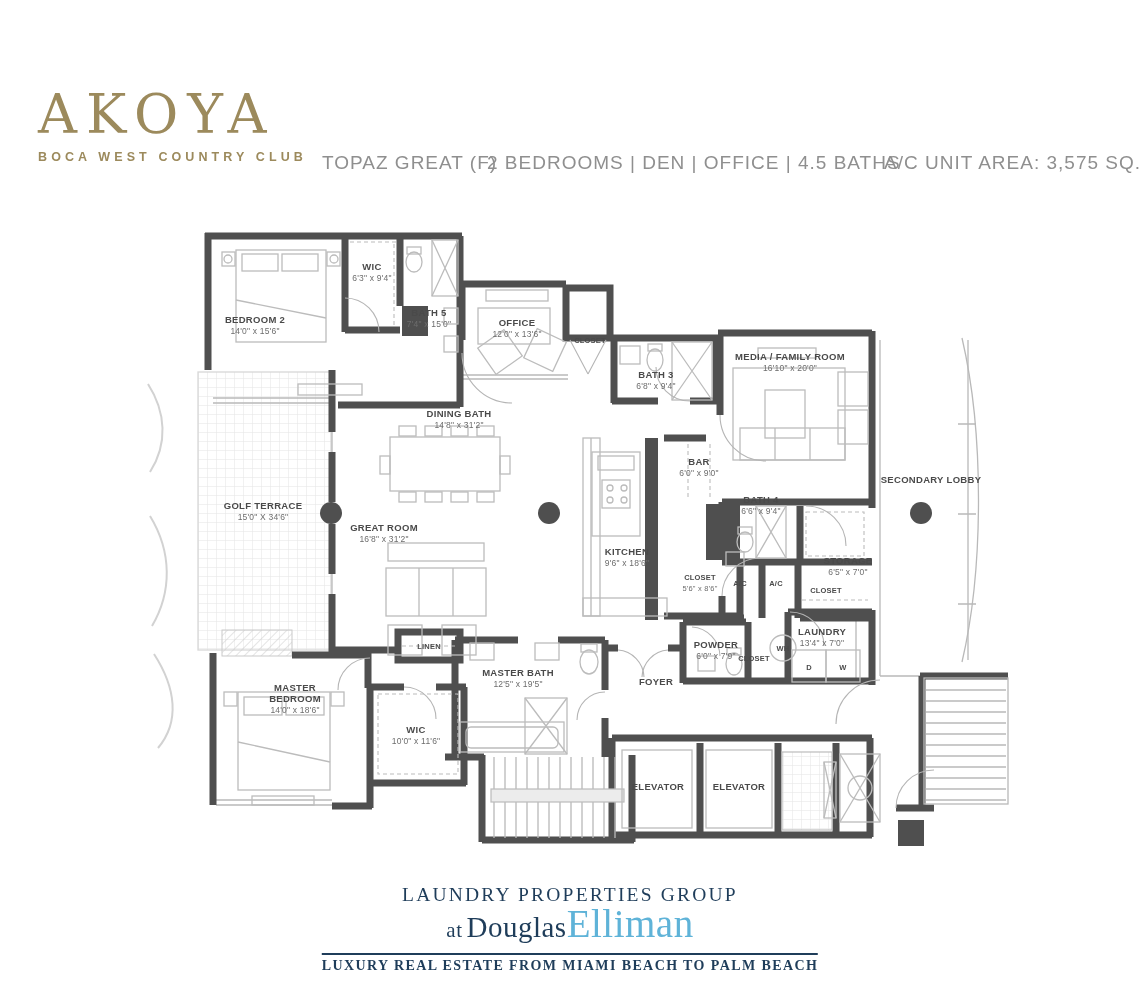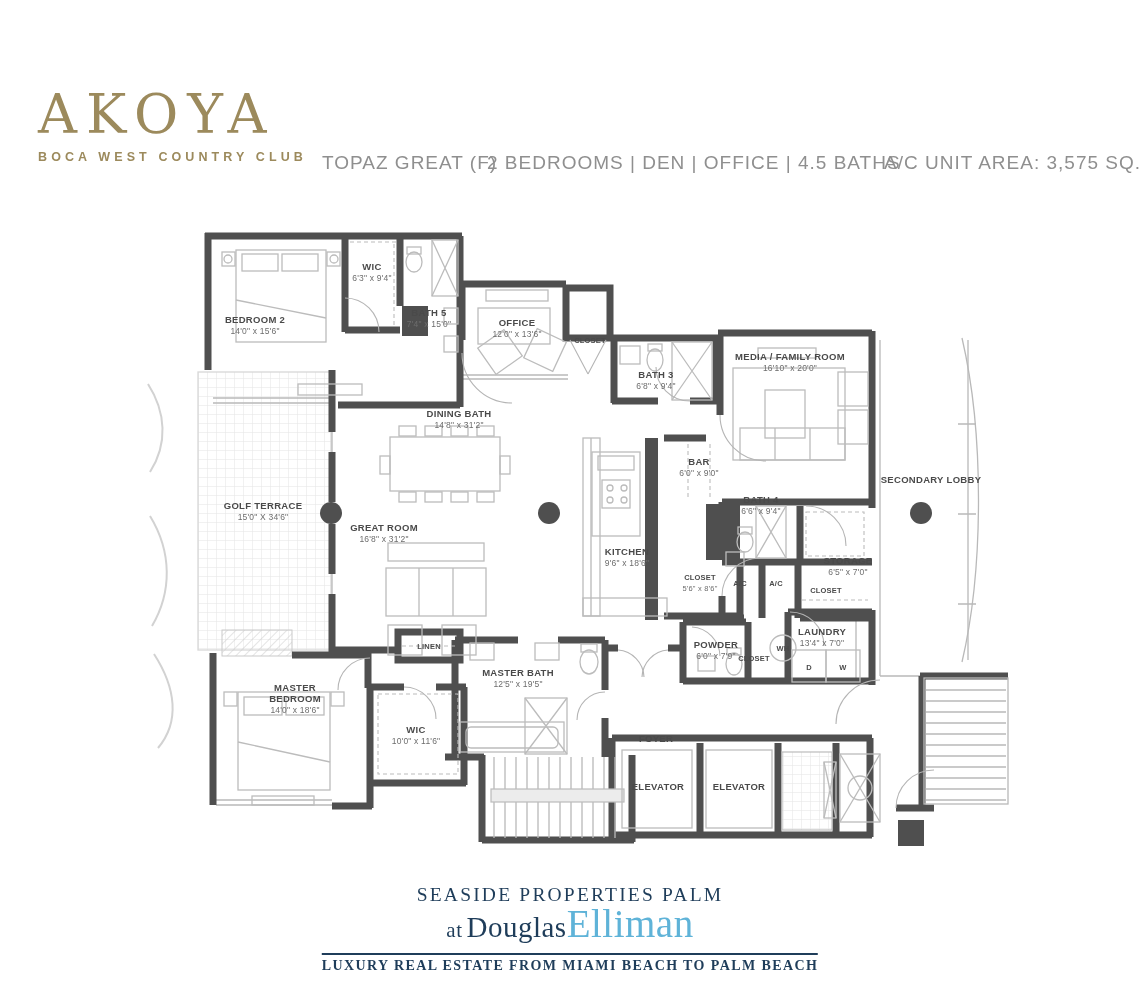--- a/index.html
+++ b/index.html
@@ -380,33 +380,33 @@
           <div class="rl-dims">14'0" x 18'6"</div>
         </div>
         <div class="room-label" style="left: 518px; top: 678px;">
           <div class="rl-name">MASTER BATH</div>
           <div class="rl-dims">12'5" x 19'5"</div>
         </div>
         <div class="room-label" style="left: 416px; top: 735px;">
           <div class="rl-name">WIC</div>
           <div class="rl-dims">10'0" x 11'6"</div>
         </div>
-        <div class="room-label" style="left: 642px; top: 738px; padding-left: 28px;">
+        <div class="room-label" style="left: 642px; top: 681px; padding-left: 28px;">
           <div class="rl-name">FOYER</div>
         </div>
         <div class="room-label" style="left: 658px; top: 786px;">
           <div class="rl-name">ELEVATOR</div>
         </div>
         <div class="room-label" style="left: 739px; top: 786px;">
           <div class="rl-name">ELEVATOR</div>
         </div>
       </div>
   </div>
 
   <div class="footer">
-    <div class="f-line1">SEASIDE PROPERTIES PALM</div>
+    <div class="f-line1">LAUNDRY PROPERTIES GROUP</div>
     <div class="f-brand"><span class="f-at">at</span> <span class="f-douglas">Douglas</span><span class="f-elliman">Elliman</span></div>
     <div class="f-rule"></div>
     <div class="f-tag">LUXURY REAL ESTATE FROM MIAMI BEACH TO PALM BEACH</div>
   </div>
   <div class="disclaimer">*Please note that some homeowners have customized the floorplan to best suit their needs. Subject to errors and omissions. Information obtained from sources deemed reliable but not warranted.</div>
 
 </div>
 
 </body></html>

